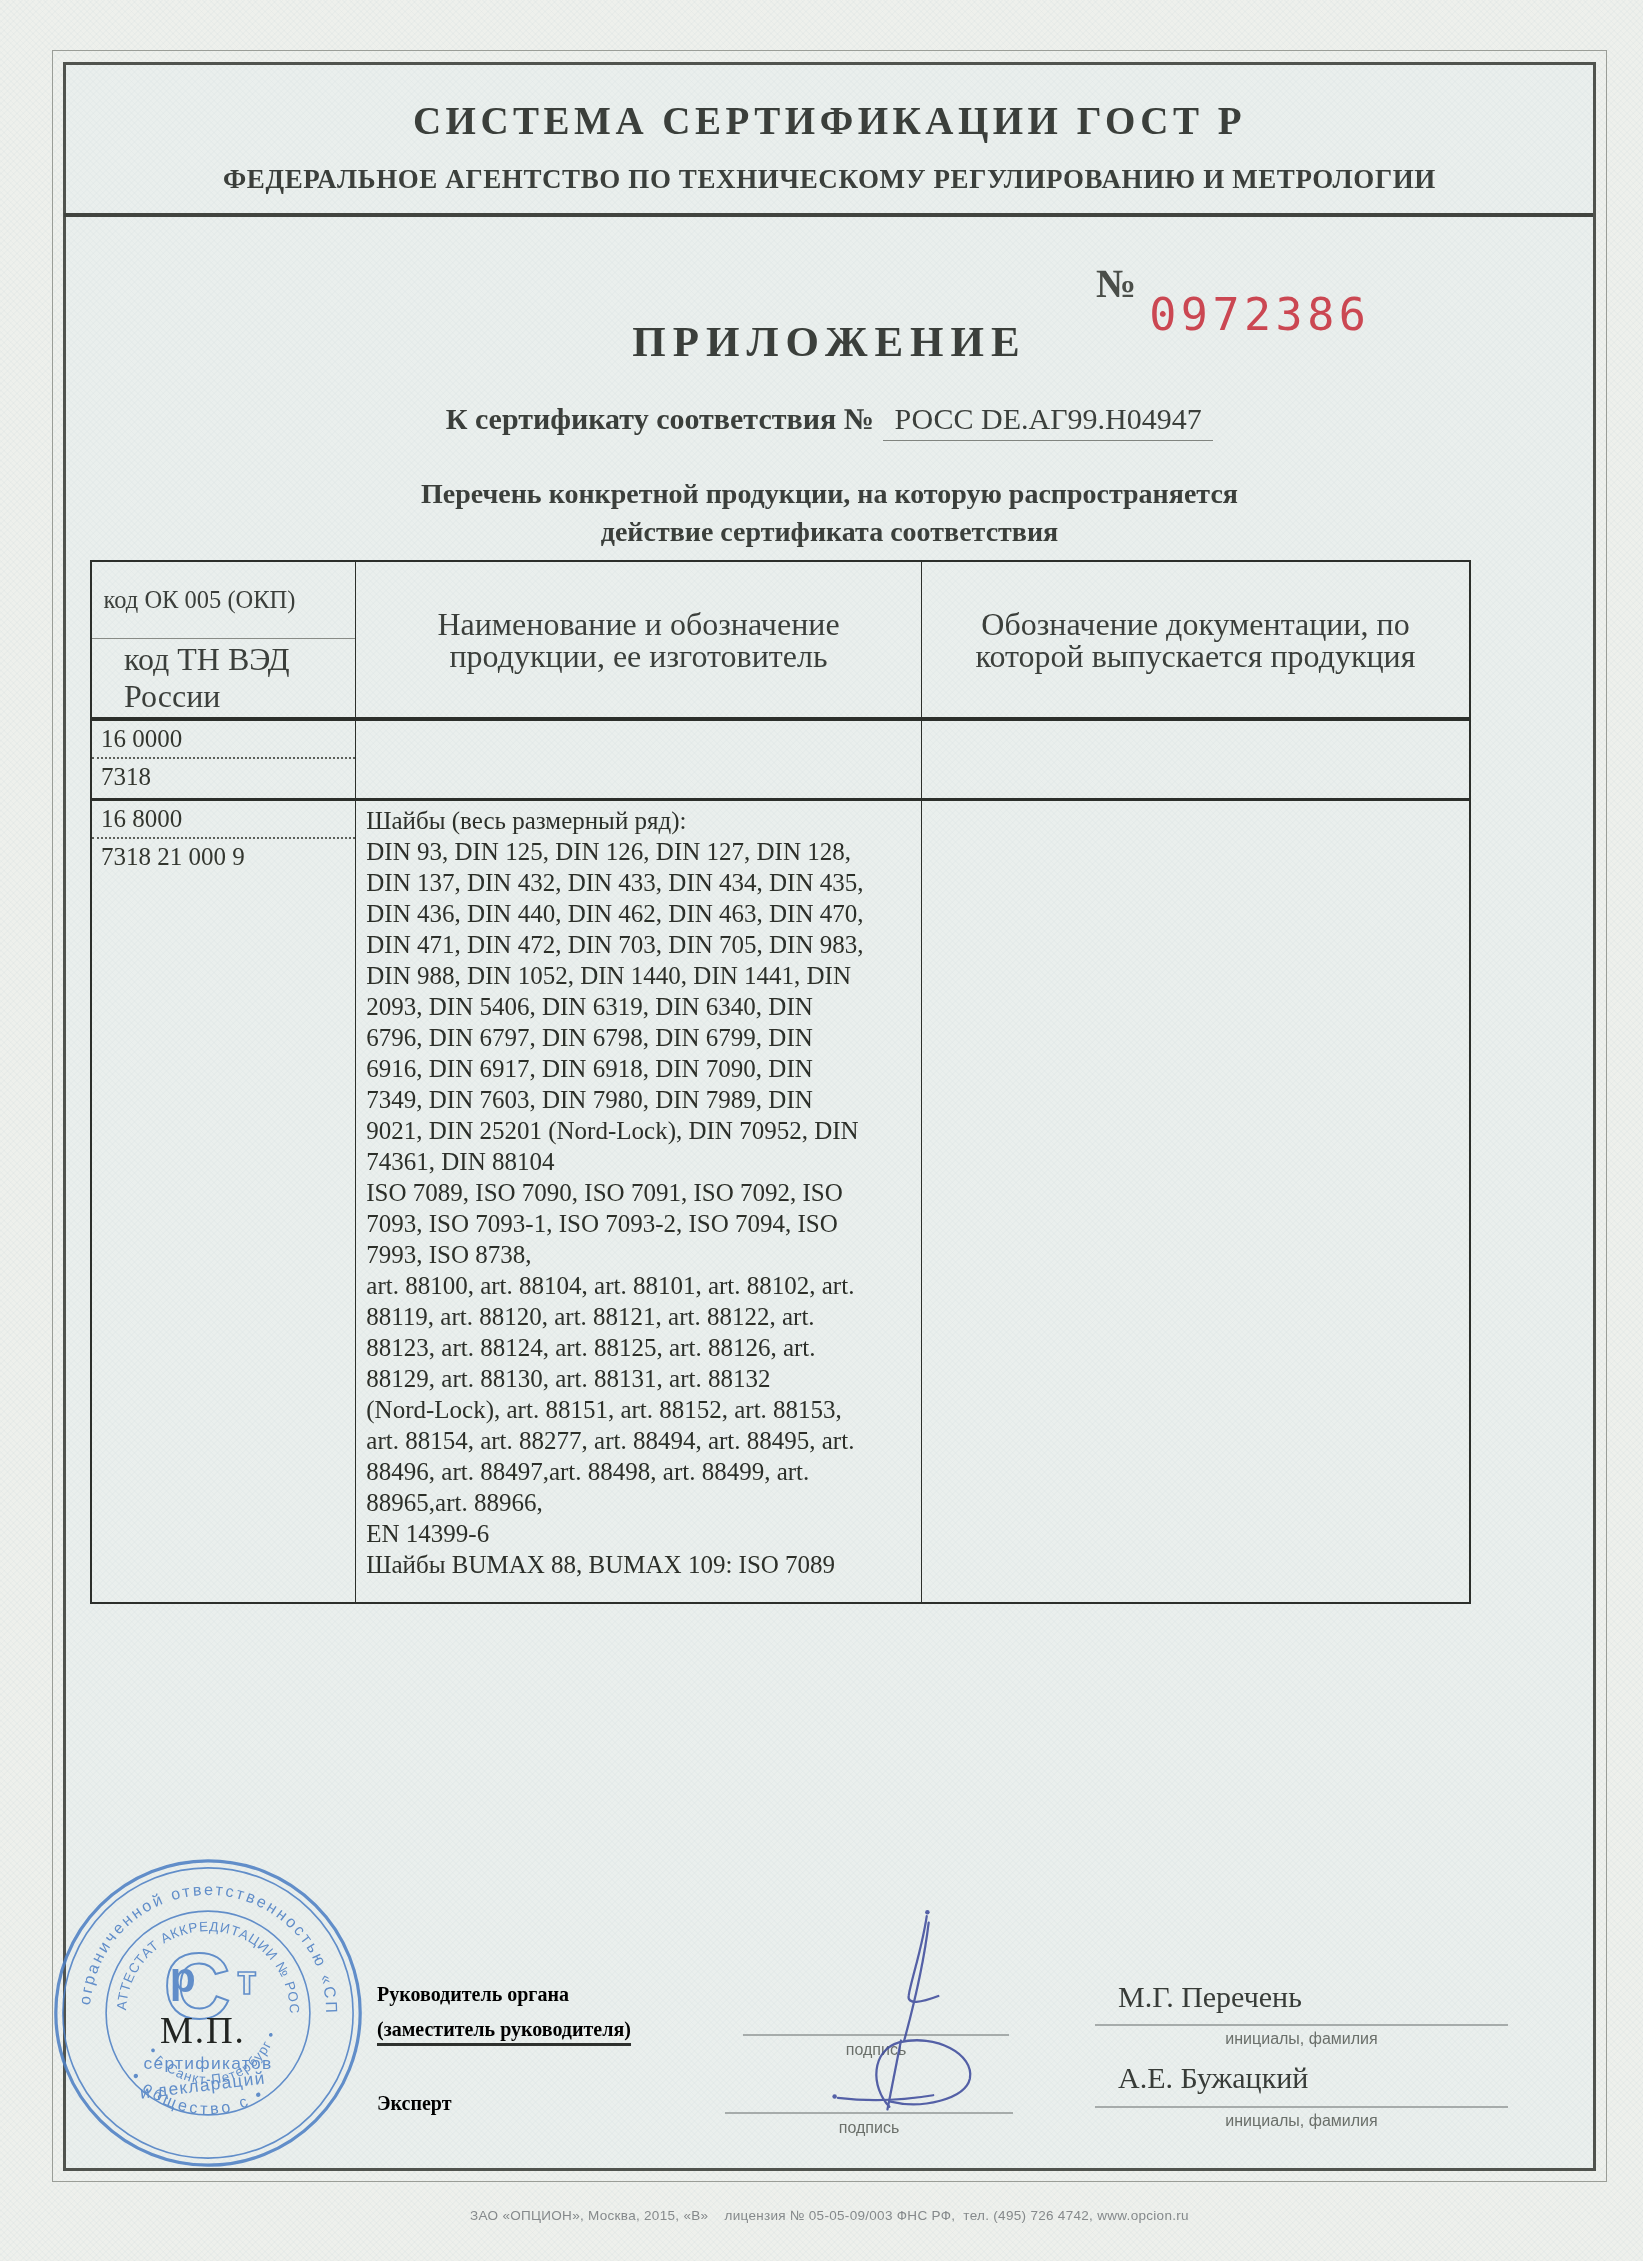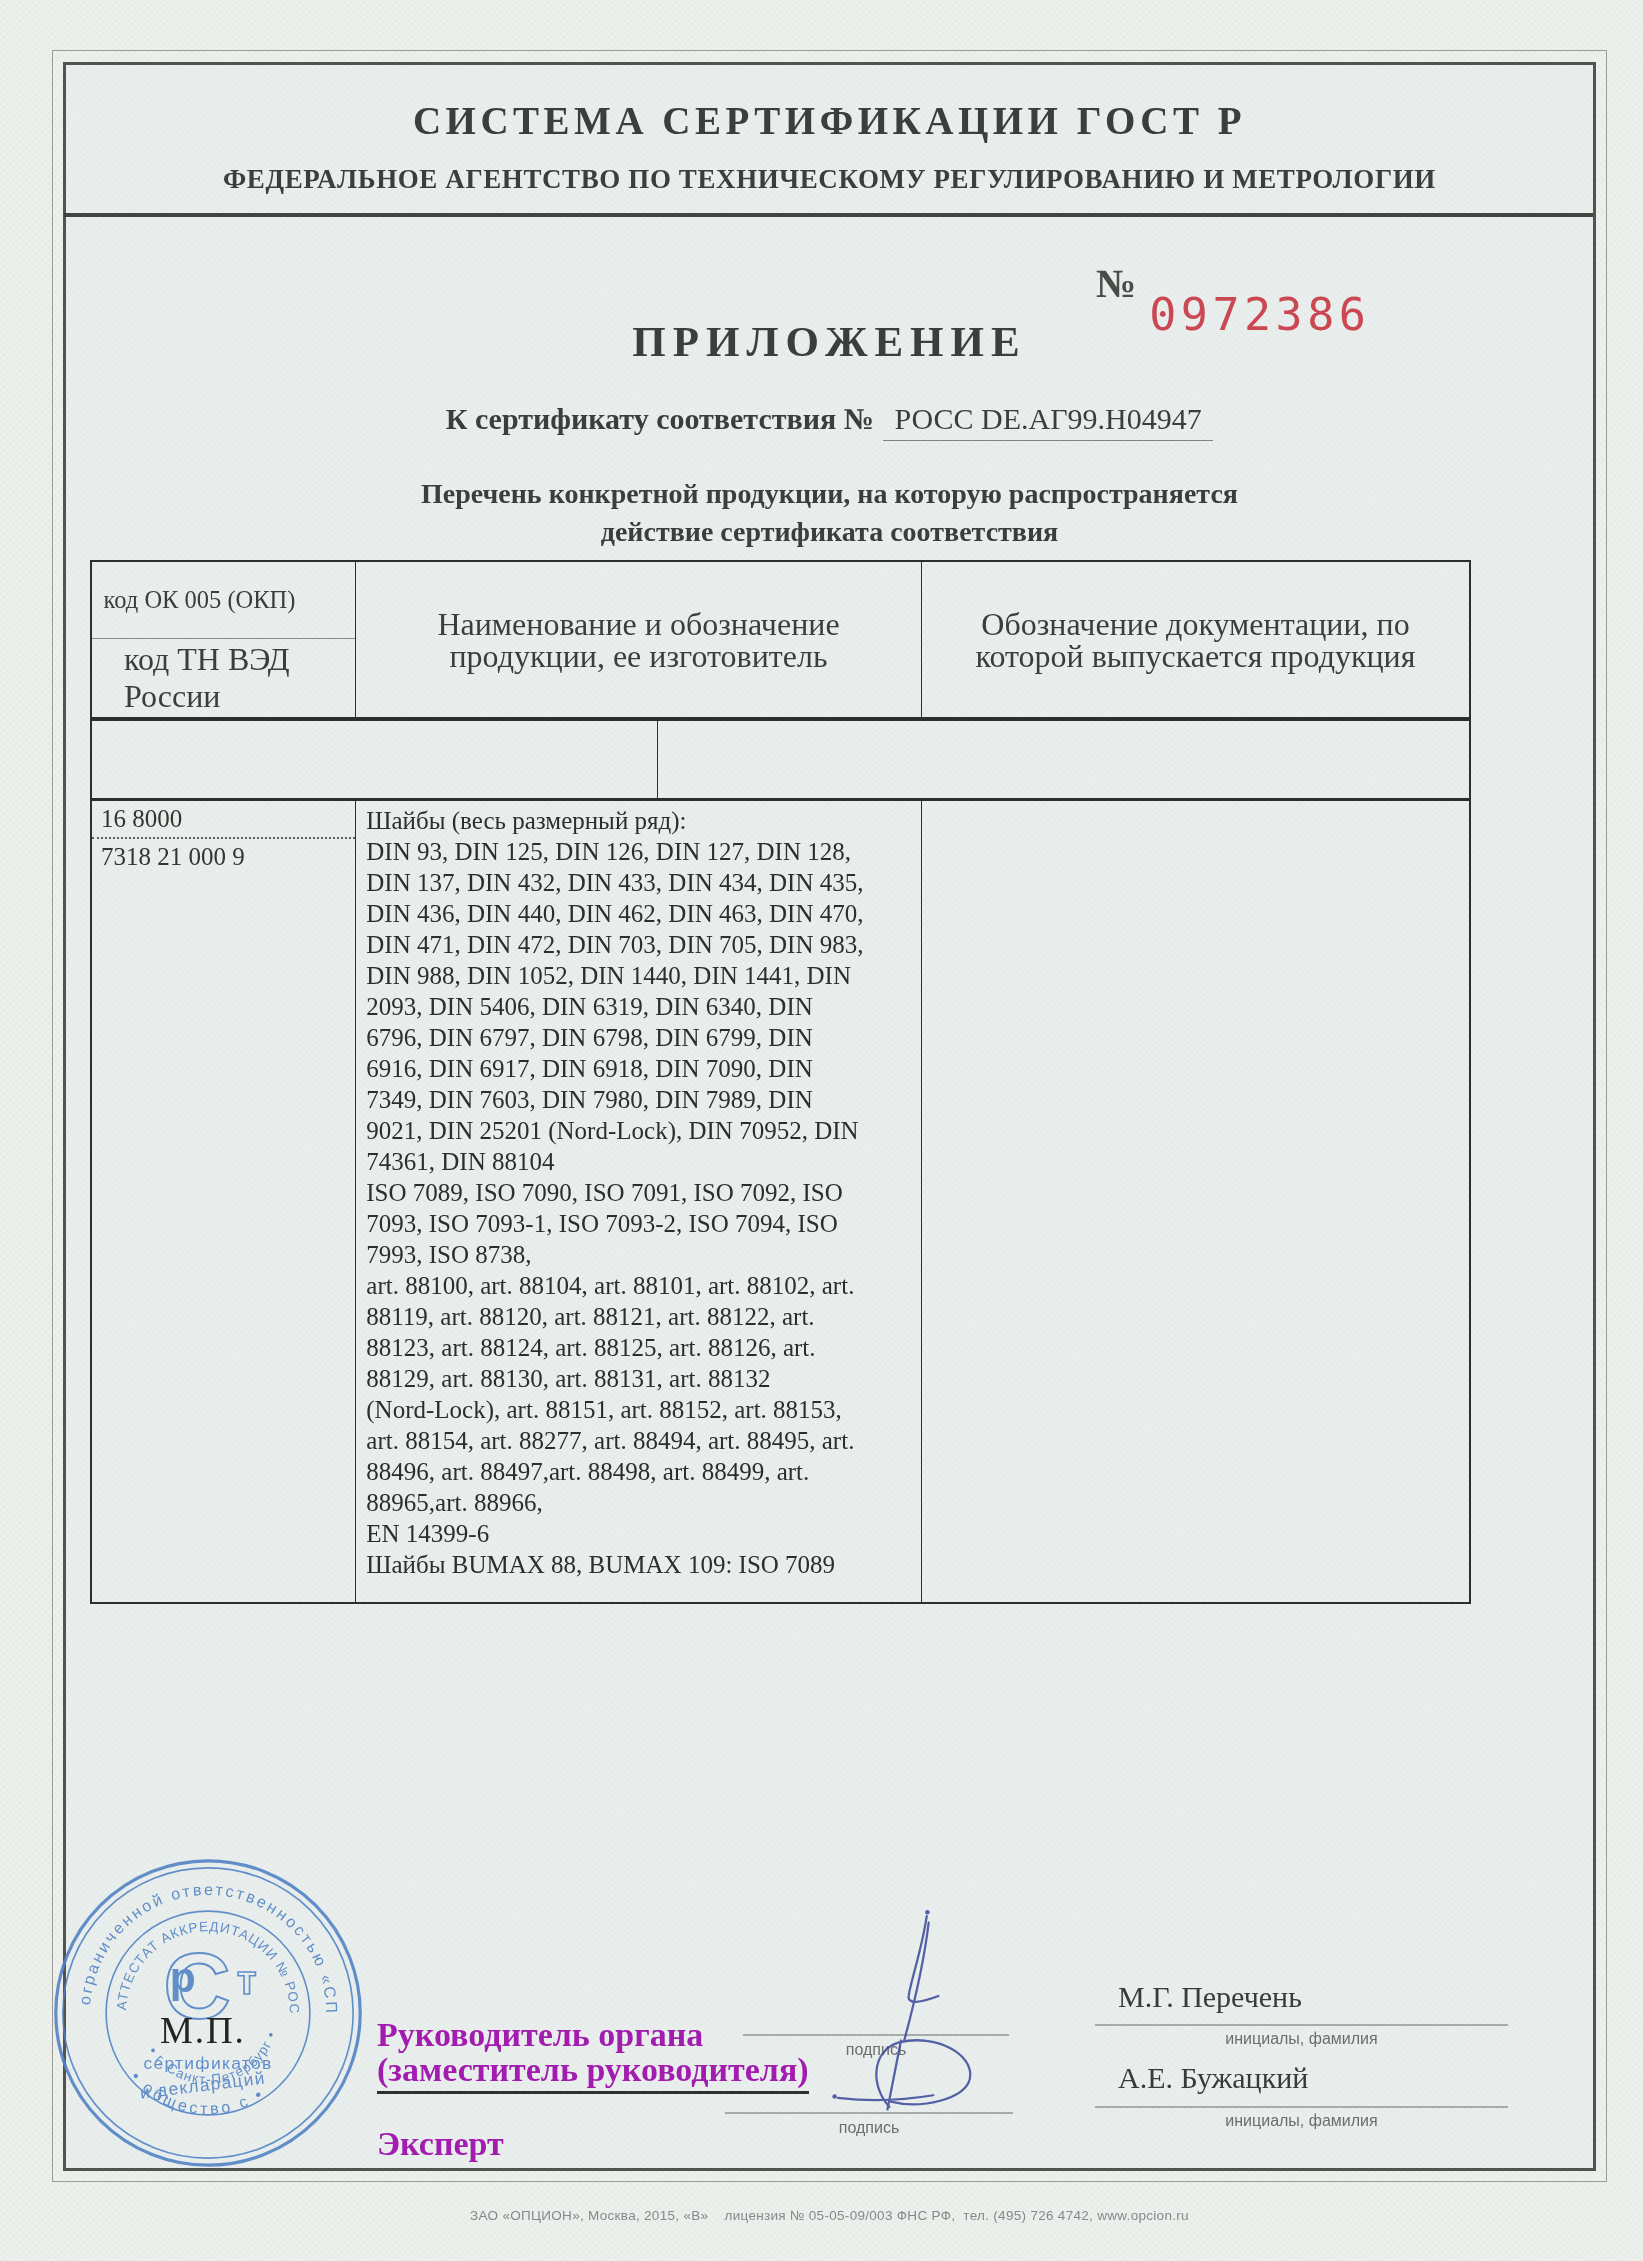--- a/index.html
+++ b/index.html
@@ -47,21 +47,21 @@
   .c2 { width:566px; border-right:1.9px solid #2c2f2b; }
   .c3 { flex:1; }
   .hc1top { height:77px; border-bottom:1.9px solid #888b86; display:flex; align-items:center; padding:0 5.2px 0 11.6px; font-size:24.5px; color:#3b3f3b; }
   .hc1bot { height:77px; display:flex; align-items:center; padding:0 5.2px 0 9px; font-size:32px; color:#3b3f3b;margin-left:23px; }
   .hcx { display:flex; align-items:center; justify-content:center; text-align:center; height:100%; font-size:32px; line-height:32px; color:#3b3f3b; padding:0 26px; }
   .code-cell { padding-top:3.9px; }
   .code { font-size:25px; padding-left:9px; color:#33362f; }
   .dotted { border-bottom:2.6px dotted #5c5f5a; margin:3.9px 0; }
   .product { white-space:pre-line; font-size:25px; line-height:31px; padding:3.9px 6.4px 0 10.3px; color:#2c2f29; }
 
-  .role { left:377px; font-size:34px; font-weight:bold; color:#a21caf;margin-top:33px; }
+  .role { left:377px; font-size:20px; font-weight:bold; color:#000000; }
   .role1a { top:1983px; }
   .role1b { top:2018px; border-bottom:3.2px solid #2e312e; padding-bottom:1.9px; }
   .role2 { top:2092px; }
 
   .sigline { height:1.9px; background:#9aa09f; opacity:.85; }
   .sl1 { left:743px; top:2034px; width:266px; }
   .sl2 { left:725px; top:2112px; width:288px; }
   .nl1 { left:1095px; top:2024px; width:413px; }
   .nl2 { left:1095px; top:2106px; width:413px; }
   .small-label { font-family:"Liberation Sans", sans-serif; font-size:16px; color:#6a6f6a; text-align:center; }
@@ -111,20 +111,25 @@
     </div>
     <div class="c2">
       <div class="hcx">Наименование и обозначение продукции, ее изготовитель</div>
     </div>
     <div class="c3">
       <div class="hcx">Обозначение документации, по которой выпускается продукция</div>
     </div>
   </div>
 
   <div class="r1">
+    <div class="c1 code-cell">
+      <div class="code">16 0000</div>
+      <div class="dotted"></div>
+      <div class="code">7318</div>
+    </div>
     <div class="c2"></div>
     <div class="c3"></div>
   </div>
 
   <div class="r2">
     <div class="c1 code-cell">
       <div class="code">16 8000</div>
       <div class="dotted"></div>
       <div class="code">7318 21 000 9</div>
     </div>

